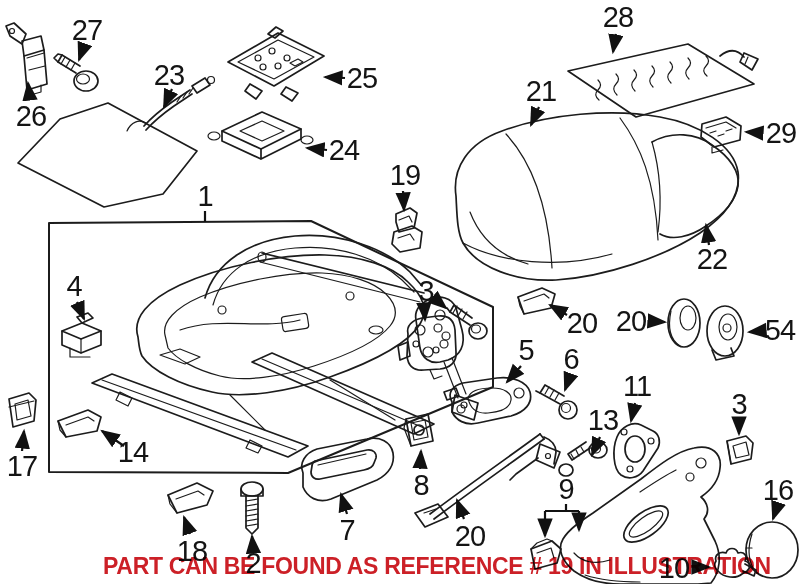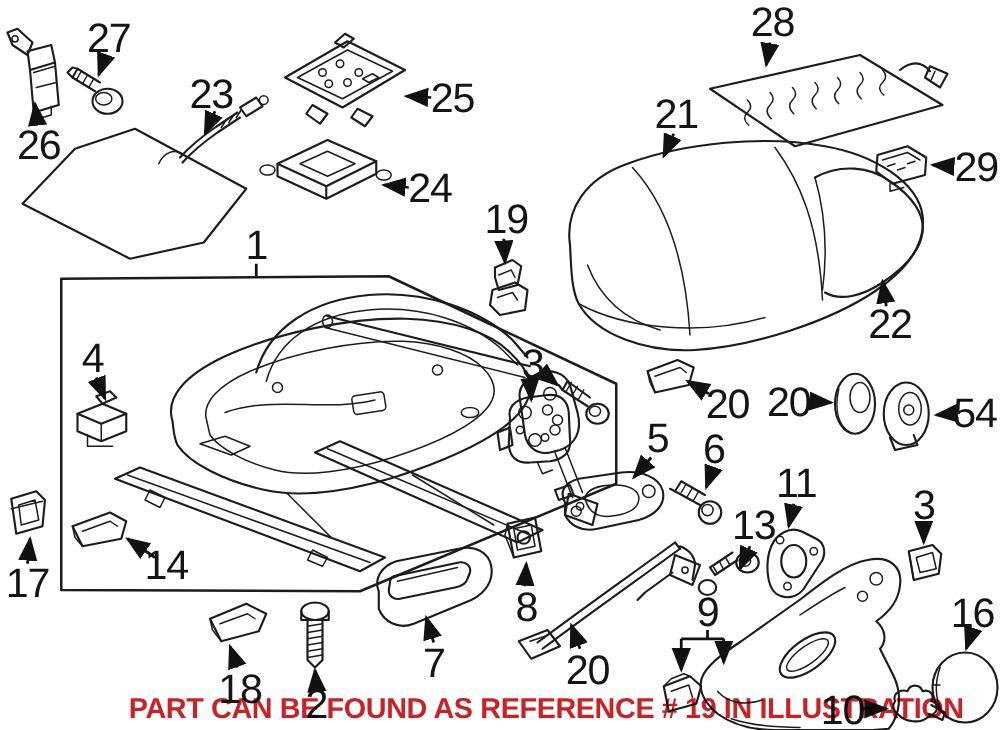--- a/index.html
+++ b/index.html
@@ -6,21 +6,21 @@
   #stage{
     position:relative;width:800px;height:584px;background:#ffffff;
     overflow:hidden;font-family:"Liberation Sans",sans-serif;
   }
   svg{position:absolute;left:0;top:0;}
   .art{stroke:#1c1c1c;fill:none;stroke-width:1.7;stroke-linejoin:round;stroke-linecap:round;}
   .thin{stroke-width:1.2;}
   .arrow{stroke:#111;stroke-width:2.2;fill:none;}
   .callout{
     position:absolute;transform:translate(-50%,-50%);
-    font-size:33px;font-weight:500;letter-spacing:-1px;color:#141414;
+    font-size:29px;font-weight:500;letter-spacing:-1px;color:#141414;
     white-space:nowrap;line-height:1;
   }
   .note{
     position:absolute;left:103px;top:555px;width:660px;
     font-size:23px;font-weight:bold;letter-spacing:-0.3px;
     color:#cc2027;white-space:nowrap;mix-blend-mode:multiply;line-height:1;
   }
 </style>
 </head>
 <body>

